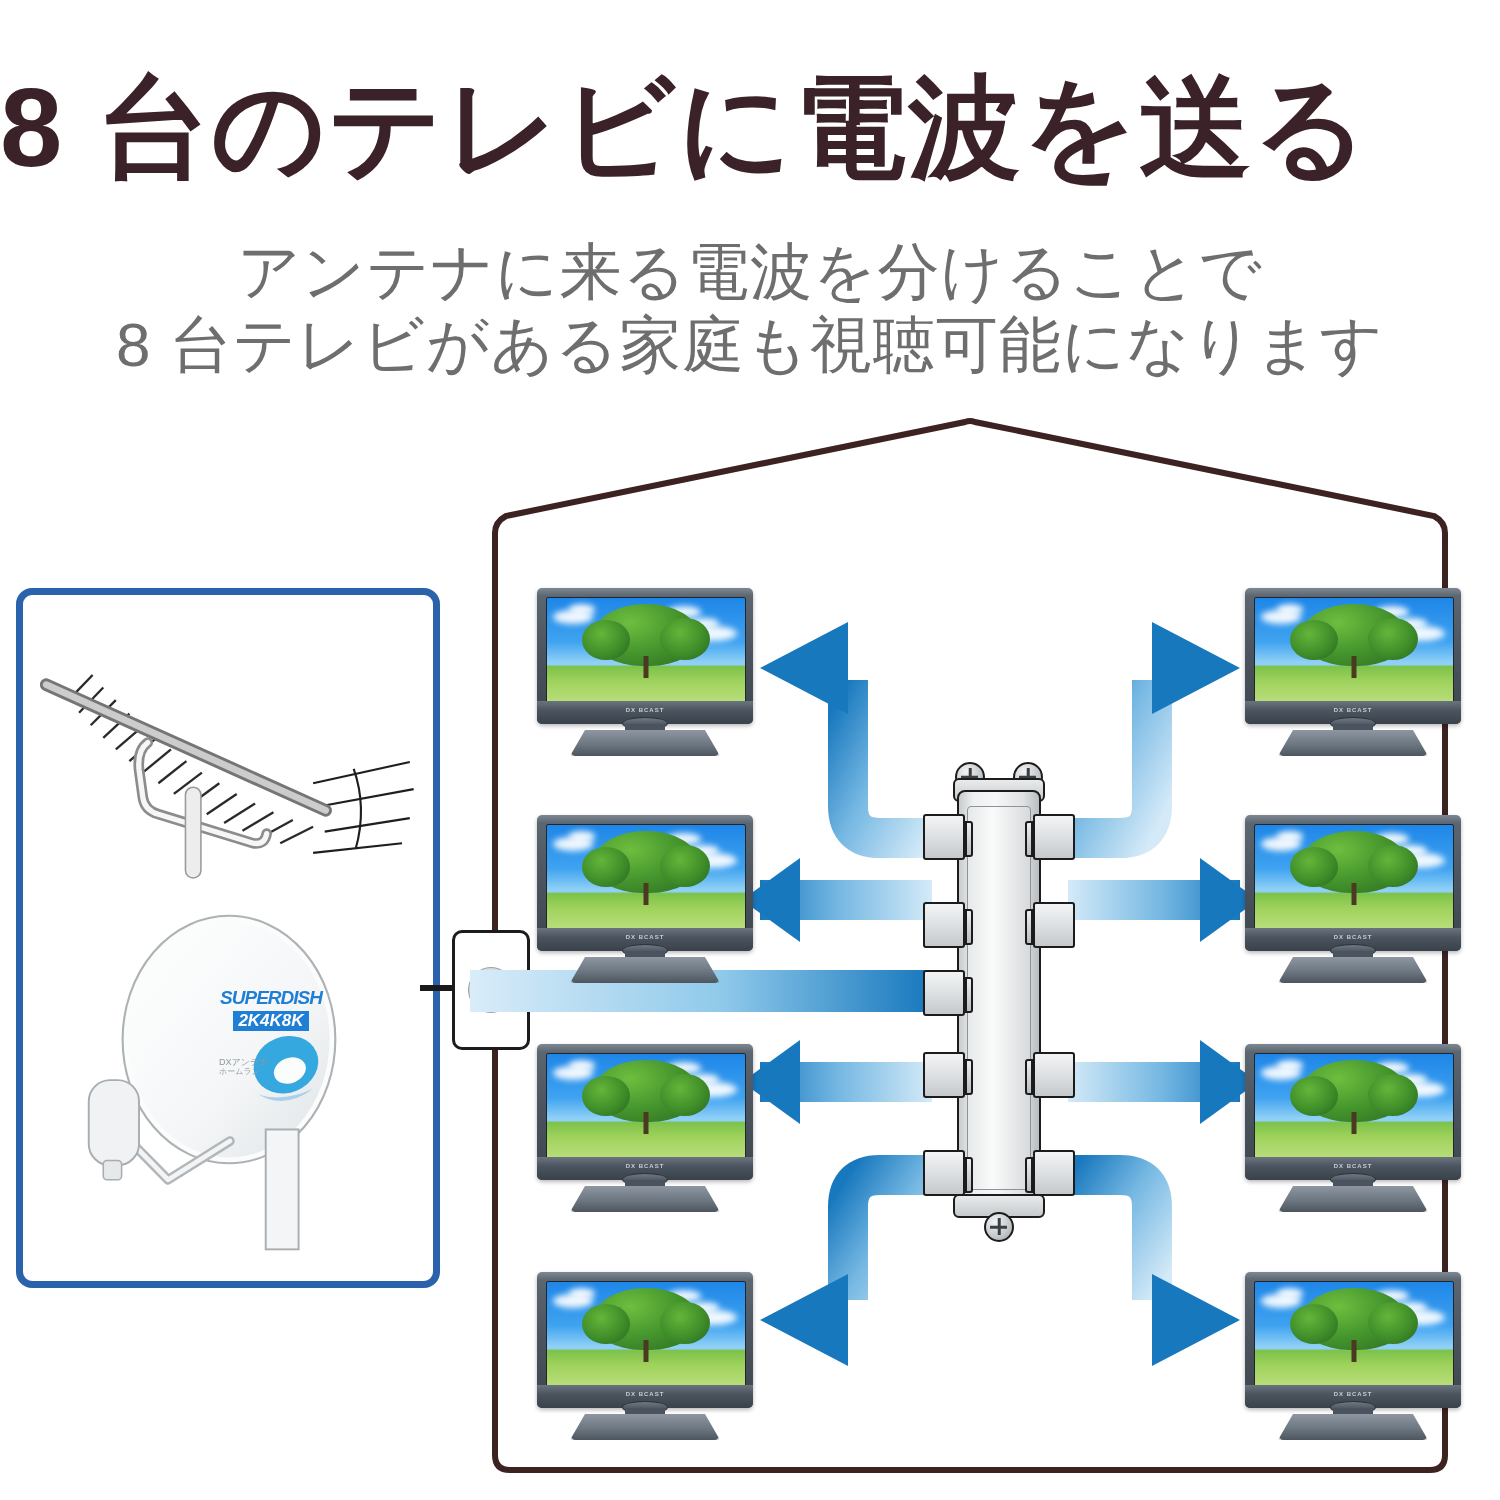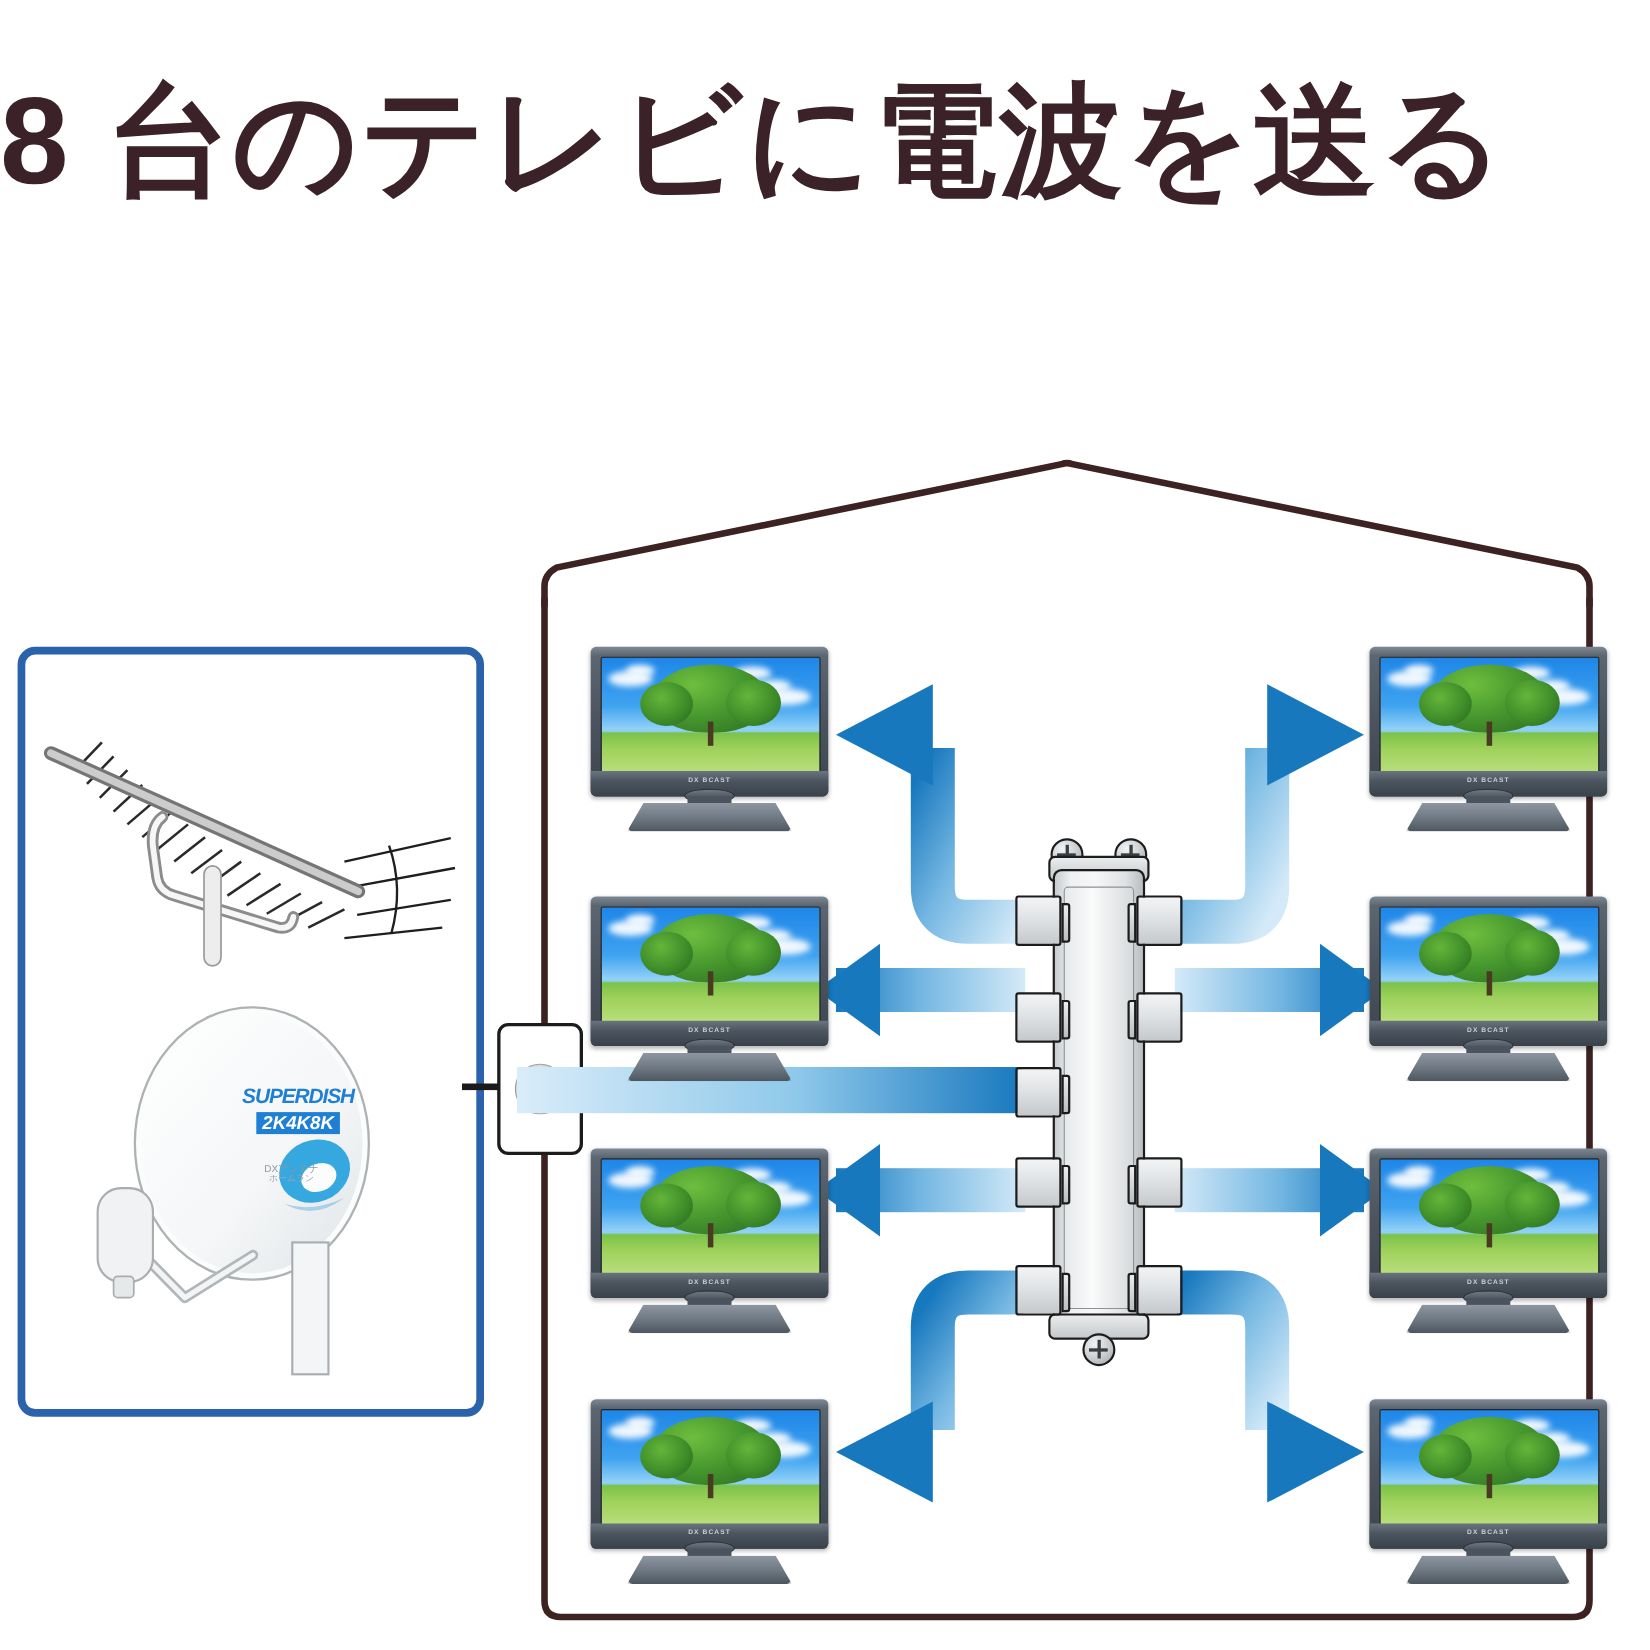--- a/index.html
+++ b/index.html
@@ -160,20 +160,24 @@
   .cable-in{
     position:absolute;left:420px;top:985px;width:60px;height:6px;background:#1a1a1a;
   }
 </style>
 </head>
 <body>
 
 <div class="stage">
 
   <div class="title">8 台のテレビに電波を送る</div>
+  <div class="subtitle">
+    <div>アンテナに来る電波を分けることで</div>
+    <div>8 台テレビがある家庭も視聴可能になります</div>
+  </div>
 
   <svg class="house" viewBox="0 0 1060 1100">
     <path d="M55 150 L55 133 Q55 122 66 116 L525 22 Q530 20 535 22 L994 116 Q1005 122 1005 133 L1005 150" fill="none" stroke="#3d2222" stroke-width="6" stroke-linecap="round"></path>
     <path d="M55 145 L55 1055 Q55 1070 70 1070 L990 1070 Q1005 1070 1005 1055 L1005 145" fill="none" stroke="#3d2222" stroke-width="6" stroke-linejoin="round" stroke-linecap="round"></path>
   </svg>
 
   <div class="left-panel">
     <svg viewBox="0 0 424 700" width="410" height="686" style="position:absolute;left:0;top:0;">
 
       <g stroke="#1e1e1e" stroke-width="2.2" fill="none">
@@ -255,21 +259,21 @@
           <path d="M238 508 Q268 530 300 506 Q270 520 244 512 Z" fill="#9fc9e8" opacity=".85"></path>
         </g>
       </g>
     </svg>
 
     <div style="position:absolute;left:183px;top:392px;width:130px;text-align:center;">
       <div style="font-size:19px;font-weight:bold;font-style:italic;color:#1f7fd4;letter-spacing:-1px;">SUPERDISH</div>
       <div style="margin-top:2px;font-size:17px;font-weight:bold;font-style:italic;color:#ffffff;
                   background:#1f7fd4;display:inline-block;padding:0 5px;letter-spacing:0px;">2K4K8K</div>
     </div>
-    <div style="position:absolute;left:196px;top:462px;width:92px;text-align:center;line-height:1.15;">
+    <div style="position:absolute;left:196px;top:462px;width:92px;text-align:left;line-height:1.15;">
       <div style="font-size:9px;color:#8e979e;">DXアンテナ</div>
       <div style="font-size:8px;color:#9aa3a9;">ホームラン</div>
     </div>
   </div>
 
   <div class="cable-in"></div>
   <div class="outlet">
     <div class="coax"></div>
   </div>
 

